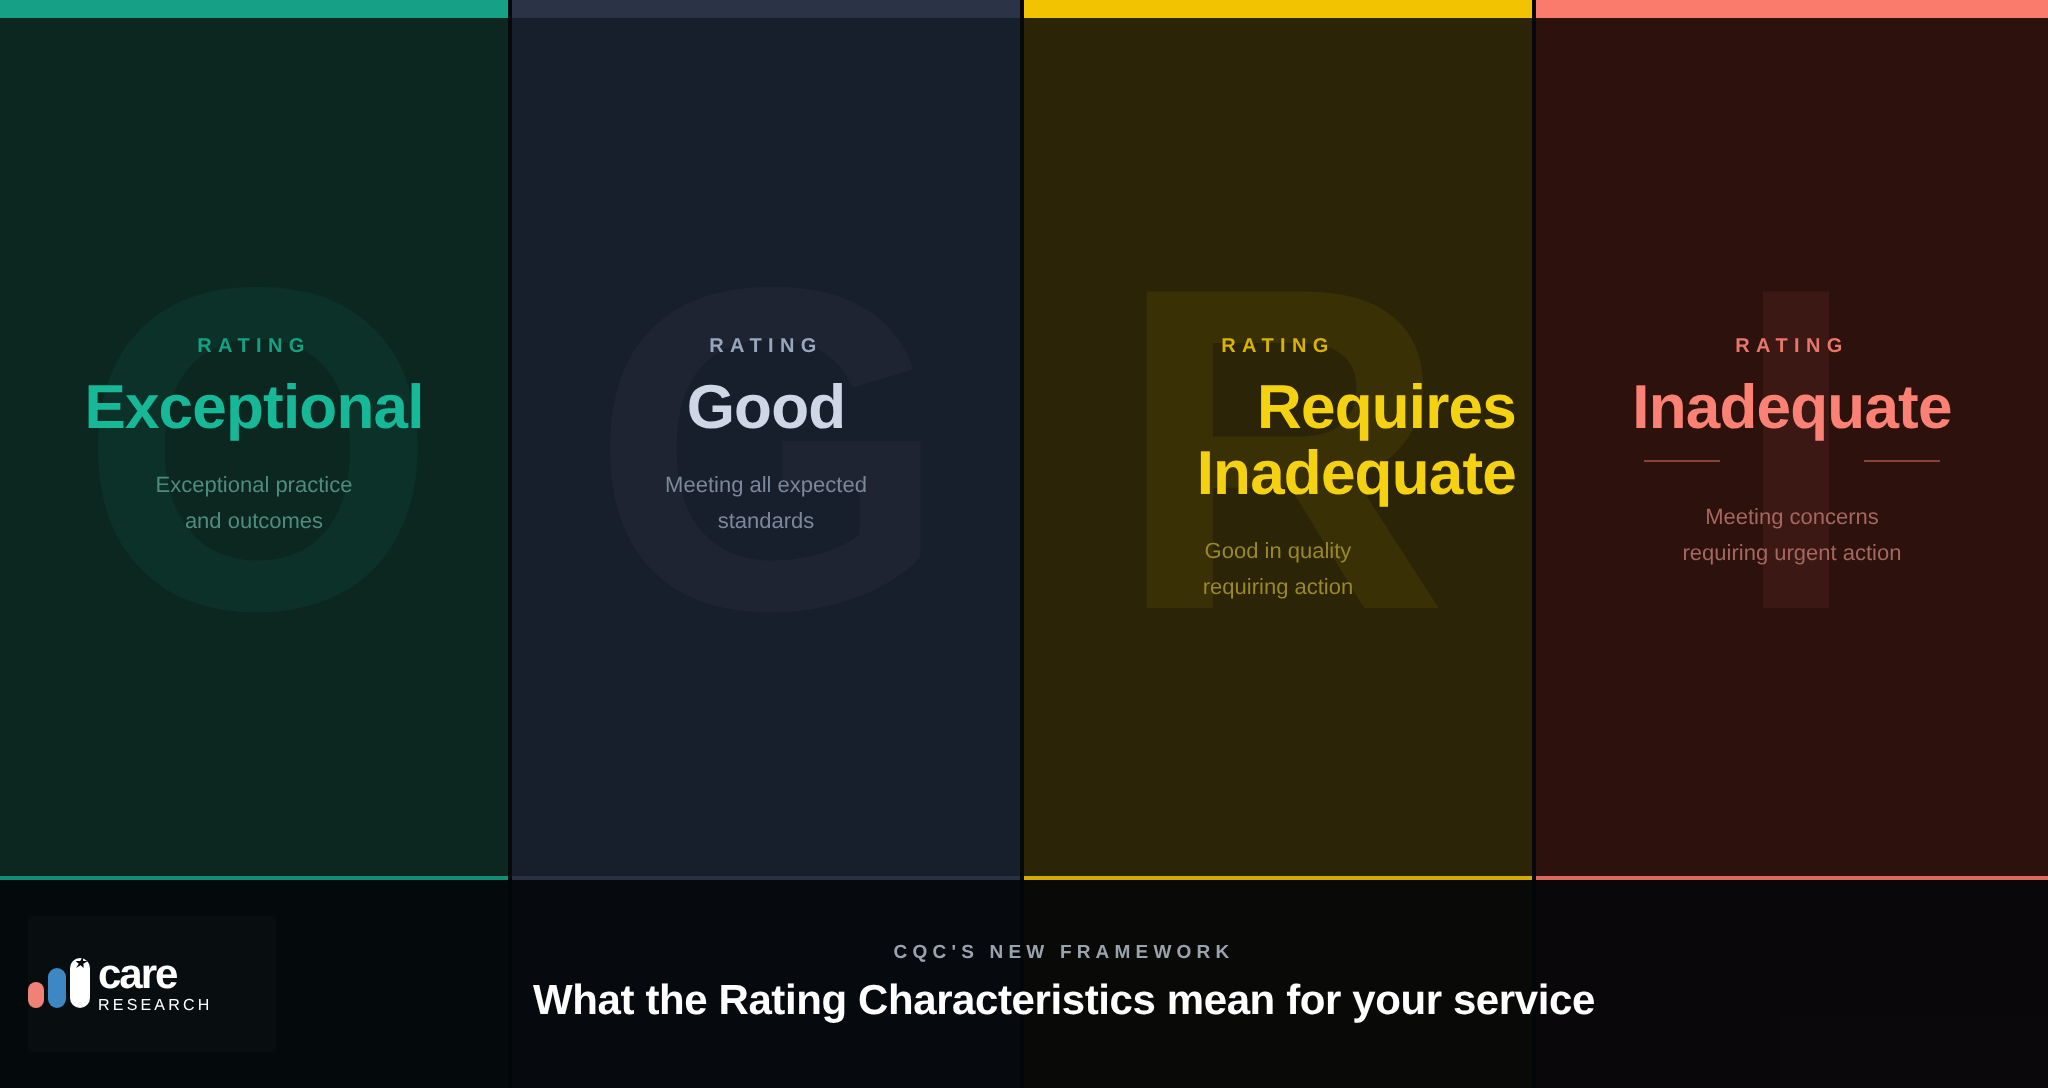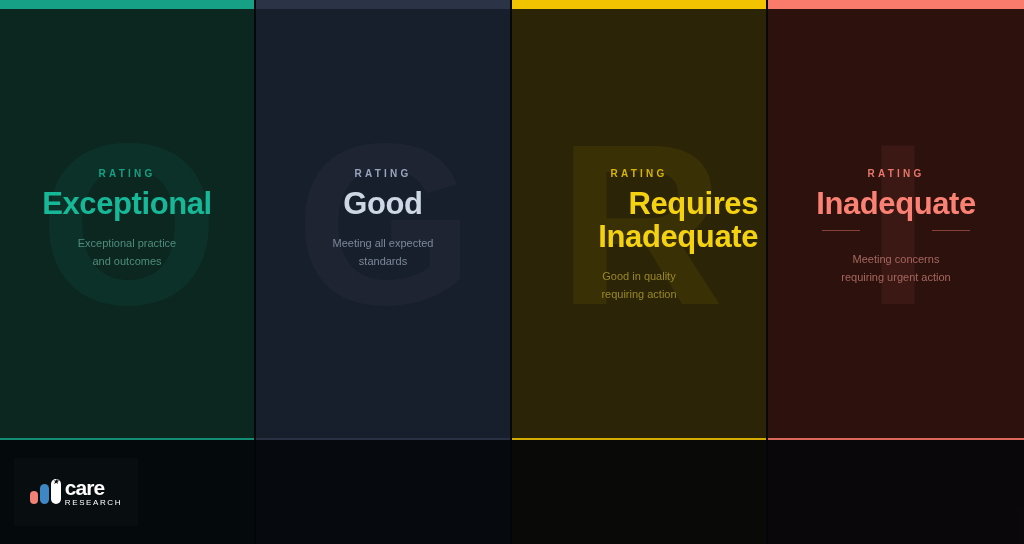--- a/index.html
+++ b/index.html
@@ -106,21 +106,20 @@
     display:flex;
     align-items:center;
   }
   .footer-logo {
     position:absolute;
     left:14px; top:18px;
     width:124px; height:68px;
     background:rgba(255,255,255,.02);
     display:flex;
     align-items:center;
-    justify-content:center;
   }
   .logo-wrap { display:flex; align-items:center; gap:4px; }
   .logo-marks {
     display:flex;
     align-items:flex-end;
     gap:2px;
     height:24px;
     position:relative;
   }
   .logo-marks i { display:block; border-radius:5px; }
@@ -255,16 +254,20 @@
           <i class="bar-2" style="background: rgb(61, 135, 196);"></i>
           <i class="bar-3" style="background: rgb(255, 255, 255);"></i>
         </div>
         <div class="logo-type">
           <span class="logo-care">care</span>
           <span class="logo-research">RESEARCH</span>
         </div>
       </div>
     </div>
 
+    <div class="footer-text">
+      <div class="footer-kicker">CQC'S NEW FRAMEWORK</div>
+      <div class="footer-title">What the Rating Characteristics mean for your service</div>
+    </div>
 
   </div>
 
 </div>
 
 </body></html>

